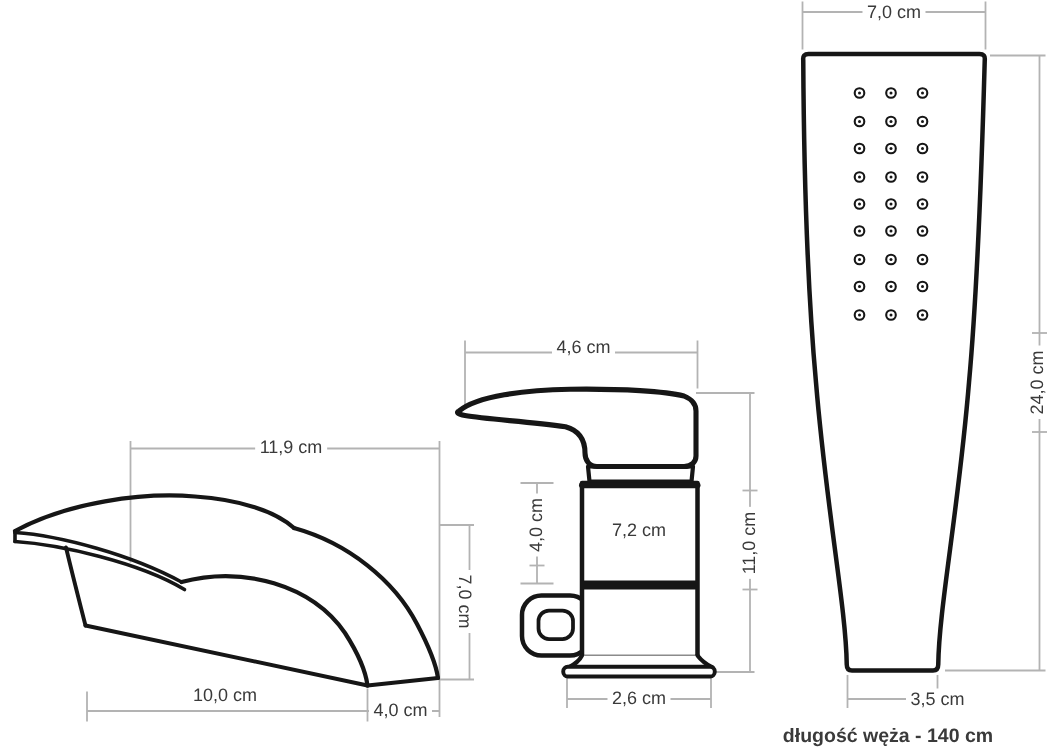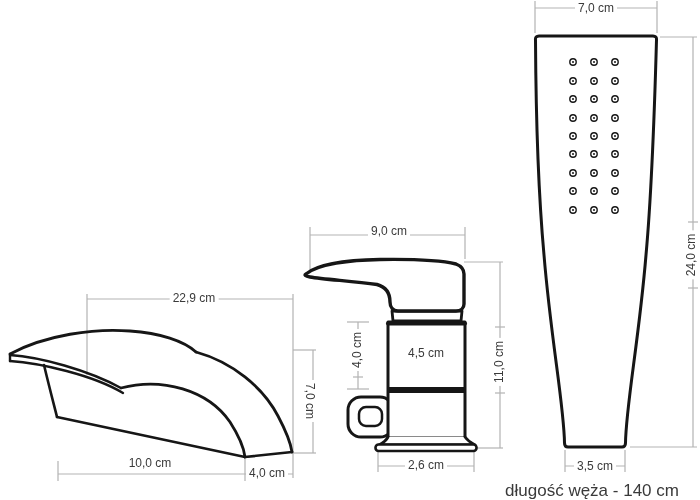--- a/index.html
+++ b/index.html
@@ -10,21 +10,21 @@
   .solid{fill:#ffffff;}
   .dim{stroke:var(--dimension,#b3b3b3);stroke-width:1.2;fill:none;}
   .hole-ring{fill:#ffffff;stroke:var(--outline,#161616);stroke-width:1.4;}
   .hole-dot{fill:var(--outline,#161616);stroke:none;}
   .divider{fill:var(--outline,#161616);stroke:none;}
   .lbl{position:absolute;font-size:12px;line-height:1;color:var(--label,#3a3a3a);
        background:#fff;padding:1px 3px;white-space:nowrap;
        transform:translate(-50%,-50%);}
   .lbl.rot90{transform:translate(-50%,-50%) rotate(90deg);}
   .lbl.rot270{transform:translate(-50%,-50%) rotate(-90deg);}
-  .note{font-size:17px;}
+  .note{font-size:13px;font-weight:bold;}
 </style>
 </head>
 <body>
 
 <div class="canvas">
 
   <svg width="700" height="500" viewBox="0 0 700 500">
     <defs>
       <g id="hole">
         <circle class="hole-ring" r="3.2"></circle>
@@ -133,29 +133,29 @@
         <use href="#hole" x="573" y="191"></use>
           <use href="#hole" x="594" y="191"></use>
           <use href="#hole" x="615" y="191"></use>
         <use href="#hole" x="573" y="210"></use>
           <use href="#hole" x="594" y="210"></use>
           <use href="#hole" x="615" y="210"></use>
       </g>
     </g>
   </svg>
 
-  <span class="lbl" style="left:194px;top:298px">22,9 cm</span>
+  <span class="lbl" style="left:194px;top:298px">11,9 cm</span>
   <span class="lbl rot90" style="left:310px;top:401px">7,0 cm</span>
   <span class="lbl" style="left:150px;top:463px">10,0 cm</span>
   <span class="lbl" style="left:267px;top:473px">4,0 cm</span>
 
-  <span class="lbl" style="left:389px;top:231px">9,0 cm</span>
+  <span class="lbl" style="left:389px;top:231px">4,6 cm</span>
   <span class="lbl rot270" style="left:357px;top:350px">4,0 cm</span>
-  <span class="lbl" style="left:426px;top:353px">4,5 cm</span>
+  <span class="lbl" style="left:426px;top:353px">7,2 cm</span>
   <span class="lbl rot270" style="left:499px;top:362px">11,0 cm</span>
   <span class="lbl" style="left:426px;top:465px">2,6 cm</span>
 
   <span class="lbl" style="left:596px;top:8px">7,0 cm</span>
   <span class="lbl rot270" style="left:691px;top:255px">24,0 cm</span>
-  <span class="lbl" style="left:595px;top:466px">3,5 cm</span>
+  <span class="lbl" style="left:625px;top:466px">3,5 cm</span>
   <span class="lbl note" style="left:592px;top:490px">długość węża - 140 cm</span>
 
 </div>
 
 </body></html>

